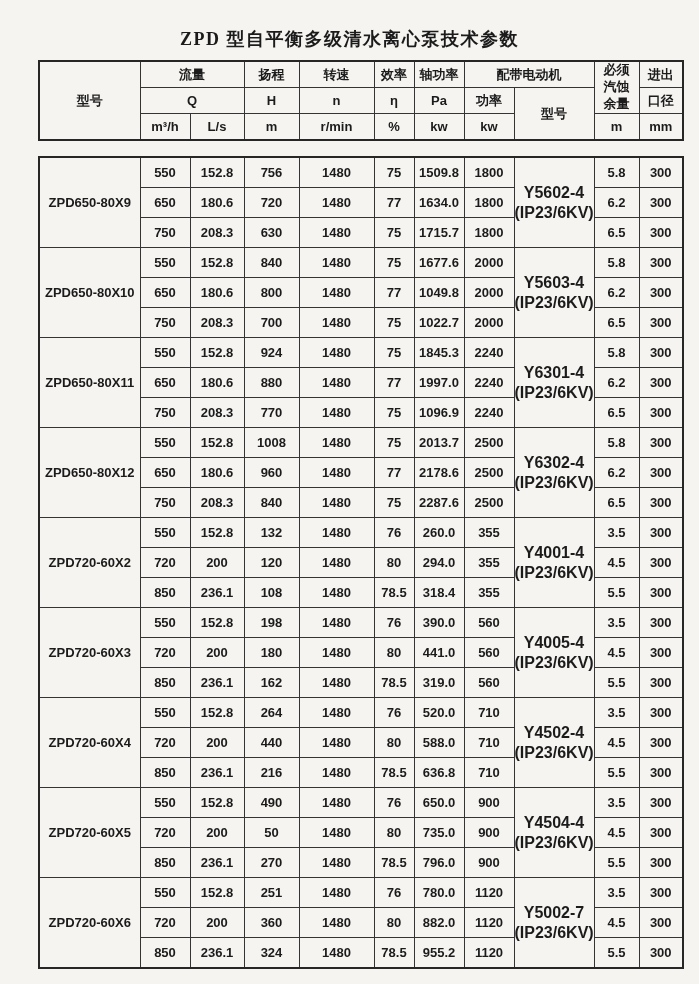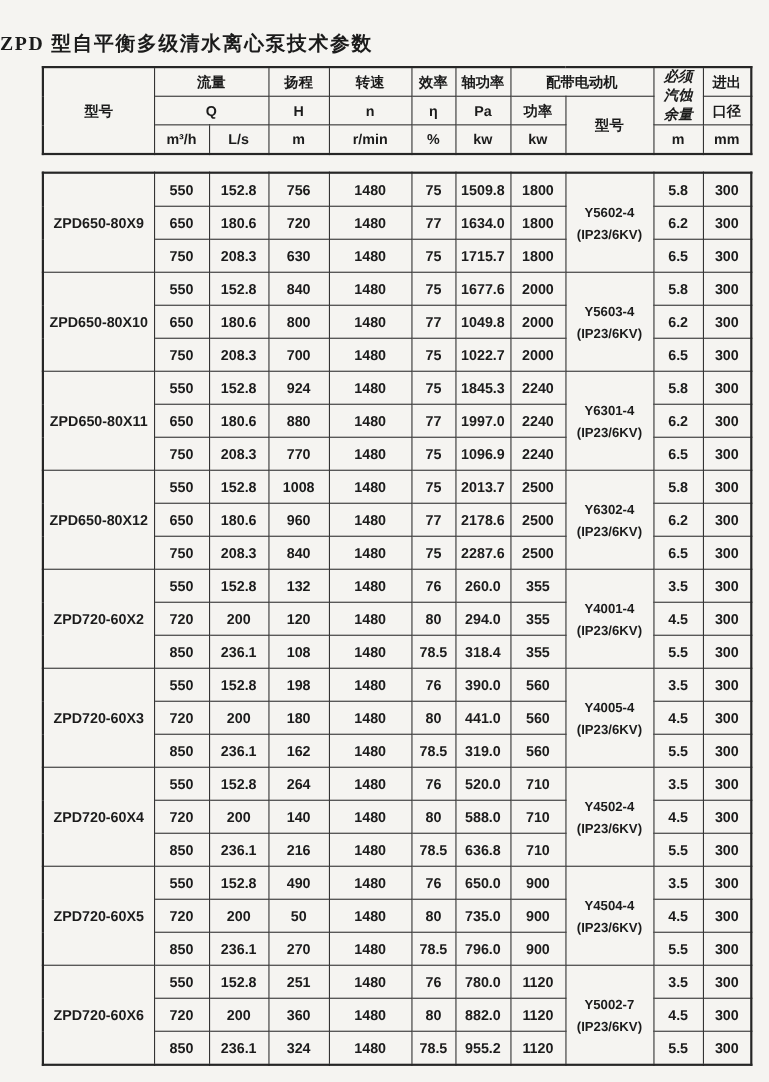--- a/index.html
+++ b/index.html
@@ -4,21 +4,21 @@
 <style>
   html,body { margin:0; padding:0; }
   body {
     width:699px; height:984px;
     background:#f5f4f1;
     font-family:"Liberation Sans", sans-serif;
     color:#1b1b1b;
     position:relative;
   }
   .title {
-    text-align:left;
+    text-align:center;
     font-family:"Liberation Serif", serif;
     font-size:18px;
     font-weight:600;
     letter-spacing:1.5px;
     padding-top:27px;
     margin:0 0 9px 0;
   }
   table {
     border-collapse:collapse;
     table-layout:fixed;
@@ -31,22 +31,22 @@
     text-align:center;
     vertical-align:middle;
     padding:0;
     font-weight:bold;
     font-size:13px;
     overflow:hidden;
   }
   table.hdr { margin-bottom:15px; }
   table.hdr td { height:25px; }
   table.bodytbl td { height:29px; }
-  td.wrap { line-height:1.3; padding:0 3px;font-style:italic; }
-  td.motor-cell { font-size:12px; }
+  td.wrap { line-height:1.3; padding:0 3px; }
+  td.motor-cell { font-size:16px; }
   td.motor-cell div { line-height:20px; }
 </style>
 </head>
 <body>
 
 <div class="title">ZPD 型自平衡多级清水离心泵技术参数</div>
 
 <table class="hdr">
   <colgroup>
     <col style="width:101px">
@@ -352,21 +352,21 @@
         <td rowspan="3" class="motor-cell">
           <div>Y4502-4</div>
           <div>(IP23/6KV)</div>
         </td>
         <td>3.5</td>
         <td>300</td>
       </tr>
       <tr>
         <td>720</td>
         <td>200</td>
-        <td>140</td>
+        <td>440</td>
         <td>1480</td>
         <td>80</td>
         <td>588.0</td>
         <td>710</td>
         <td>4.5</td>
         <td>300</td>
       </tr>
       <tr>
         <td>850</td>
         <td>236.1</td>

